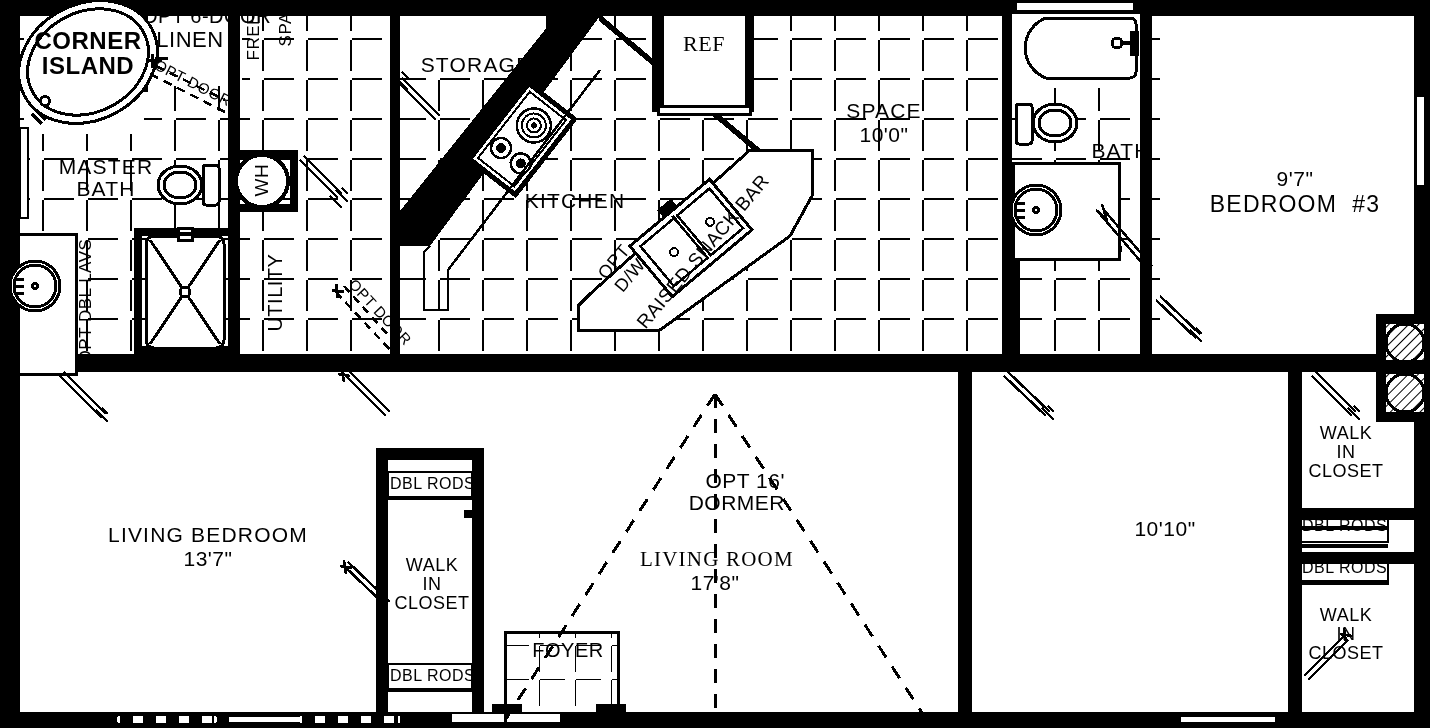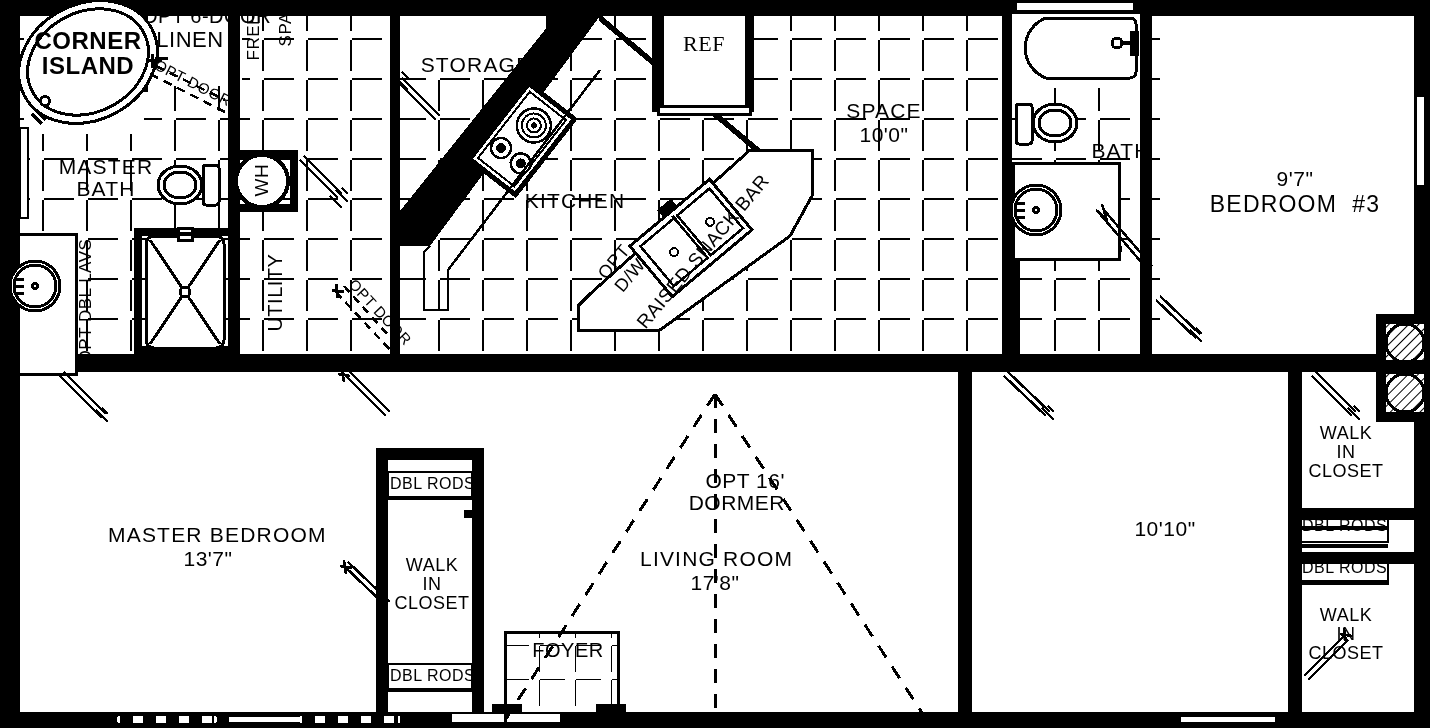--- a/index.html
+++ b/index.html
@@ -369,35 +369,35 @@
 D/W</div>
 
 <div class="lbl" style="left:607px;top:243px;width:190px;font-size:19px;transform:rotate(-50deg);transform-origin:50% 50%;">RAISED SNACK BAR</div>
 
 <div class="lbl" style="left:22px;top:292px;width:128px;font-size:17px;transform:rotate(-90deg);transform-origin:50% 50%;">OPT DBL LAVS</div>
 
 <div class="lbl" style="left:226px;top:282px;width:100px;font-size:20px;transform:rotate(-90deg);transform-origin:50% 50%;">UTILITY</div>
 
 <div class="lbl" style="left:340px;top:300px;width:72px;font-size:15px;transform:rotate(47deg);transform-origin:50% 50%;">OPT DOOR</div>
 
-<div class="lbl wide" style="left:108px;top:524px;width:200px;font-size:21px;">MASTER BEDROOM</div>
+<div class="lbl wide" style="left:108px;top:524px;width:200px;font-size:21px;">LIVING BEDROOM</div>
 <div class="lbl" style="left:108px;top:548px;width:200px;font-size:21px;">13'7"</div>
 
 
 <div class="lbl" style="left:390px;top:476px;width:80px;font-size:16px;">DBL RODS</div>
 <div class="lbl" style="left:390px;top:668px;width:80px;font-size:16px;">DBL RODS</div>
 
 <div class="lbl" style="left:392px;top:556px;width:80px;font-size:18px;">WALK
 IN
 CLOSET</div>
 
 <div class="lbl" style="left:645px;top:470px;width:140px;font-size:21px;text-align:right;">OPT 16'
 DORMER</div>
 
-<div class="lbl wide" style="left:640px;top:548px;width:150px;font-size:21px;">LIVING ROOM</div>
+<div class="lbl wide" style="left:640px;top:548px;width:150px;font-size:21px;font-family:Liberation Serif, serif;">LIVING ROOM</div>
 <div class="lbl" style="left:640px;top:572px;width:150px;font-size:21px;">17'8"</div>
 
 <div class="lbl" style="left:508px;top:640px;width:120px;font-size:20px;">FOYER</div>
 
 <div class="lbl" style="left:1065px;top:518px;width:200px;font-size:21px;">10'10"</div>
 
 <div class="lbl" style="left:1304px;top:424px;width:84px;font-size:18px;">WALK
 IN
 CLOSET</div>
 

